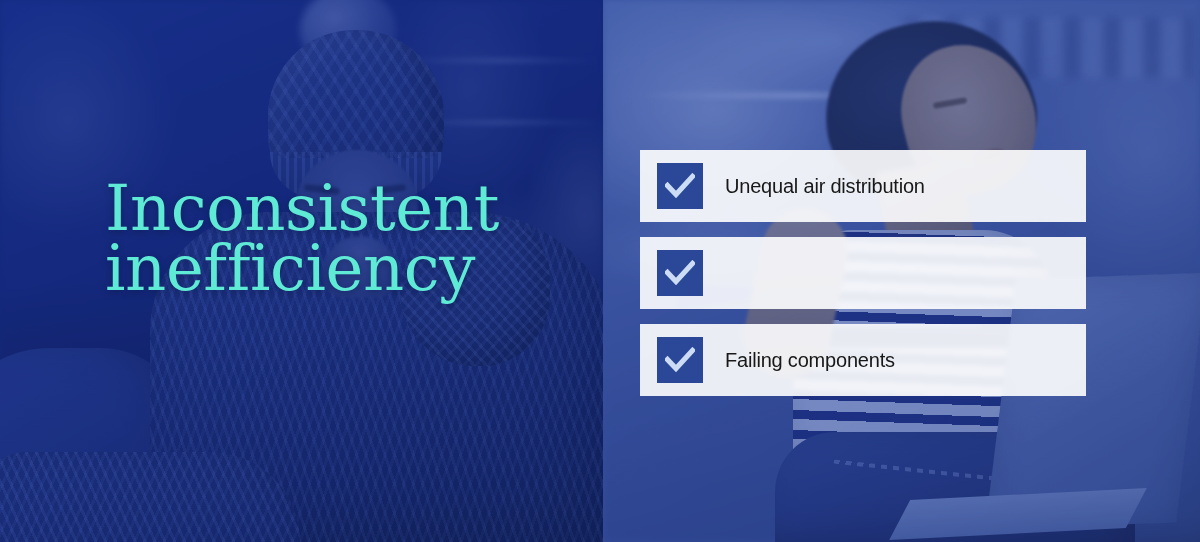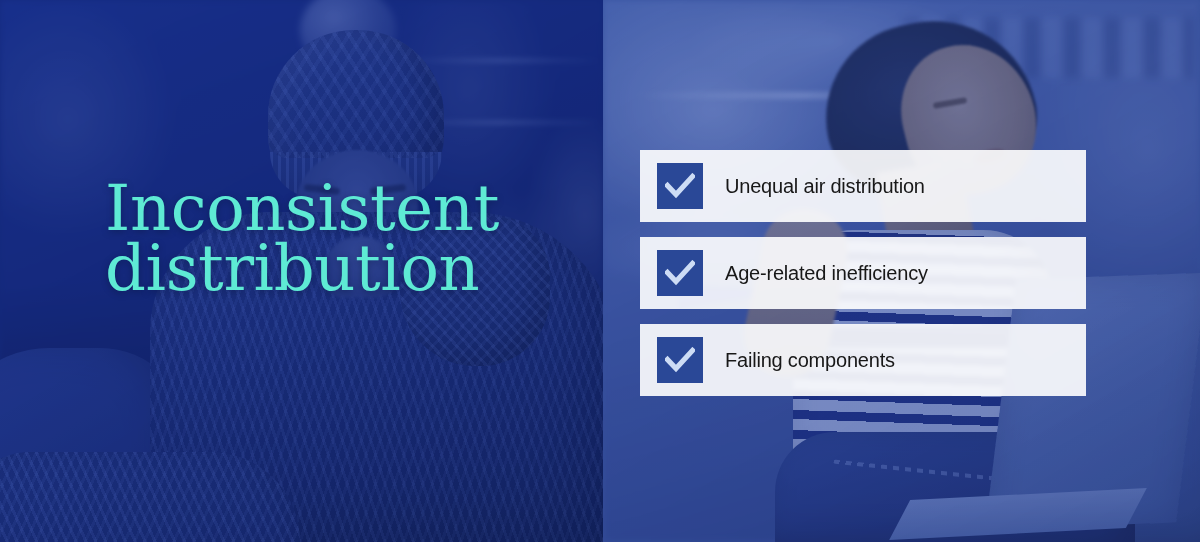--- a/index.html
+++ b/index.html
@@ -418,21 +418,21 @@
       <div class="hands"></div>
       <div class="throw-bottom"></div>
       <div class="throw-knit"></div>
     </div>
 
     <div class="overlay-left"></div>
     <div class="overlay-left-2"></div>
 
     <h1 class="headline">
       <span class="ln">Inconsistent</span>
-      <span class="ln">distribution</span>
+      <span class="ln">inefficiency</span>
     </h1>
   </div>
 
   <div class="panel-right">
     <div class="room-right"></div>
     <div class="shelf-r2"></div>
     <div class="shelf-r1"></div>
 
     <div>
       <div class="cushion-r"></div>
@@ -466,21 +466,20 @@
       </span>
       <span class="check-label">Unequal air distribution</span>
     </div>
 
     <div class="check-row">
       <span class="checkbox">
         <svg width="30" height="26" viewBox="0 0 30 26" aria-hidden="true">
           <path d="M2.5 12.5 L11 21.5 L27.5 3.5" fill="none" stroke="#cddcf5" stroke-width="5.2" stroke-linecap="square" stroke-linejoin="miter"></path>
         </svg>
       </span>
-      <span class="check-label">Age-related inefficiency</span>
     </div>
 
     <div class="check-row">
       <span class="checkbox">
         <svg width="30" height="26" viewBox="0 0 30 26" aria-hidden="true">
           <path d="M2.5 12.5 L11 21.5 L27.5 3.5" fill="none" stroke="#cddcf5" stroke-width="5.2" stroke-linecap="square" stroke-linejoin="miter"></path>
         </svg>
       </span>
       <span class="check-label">Failing components</span>
     </div>

